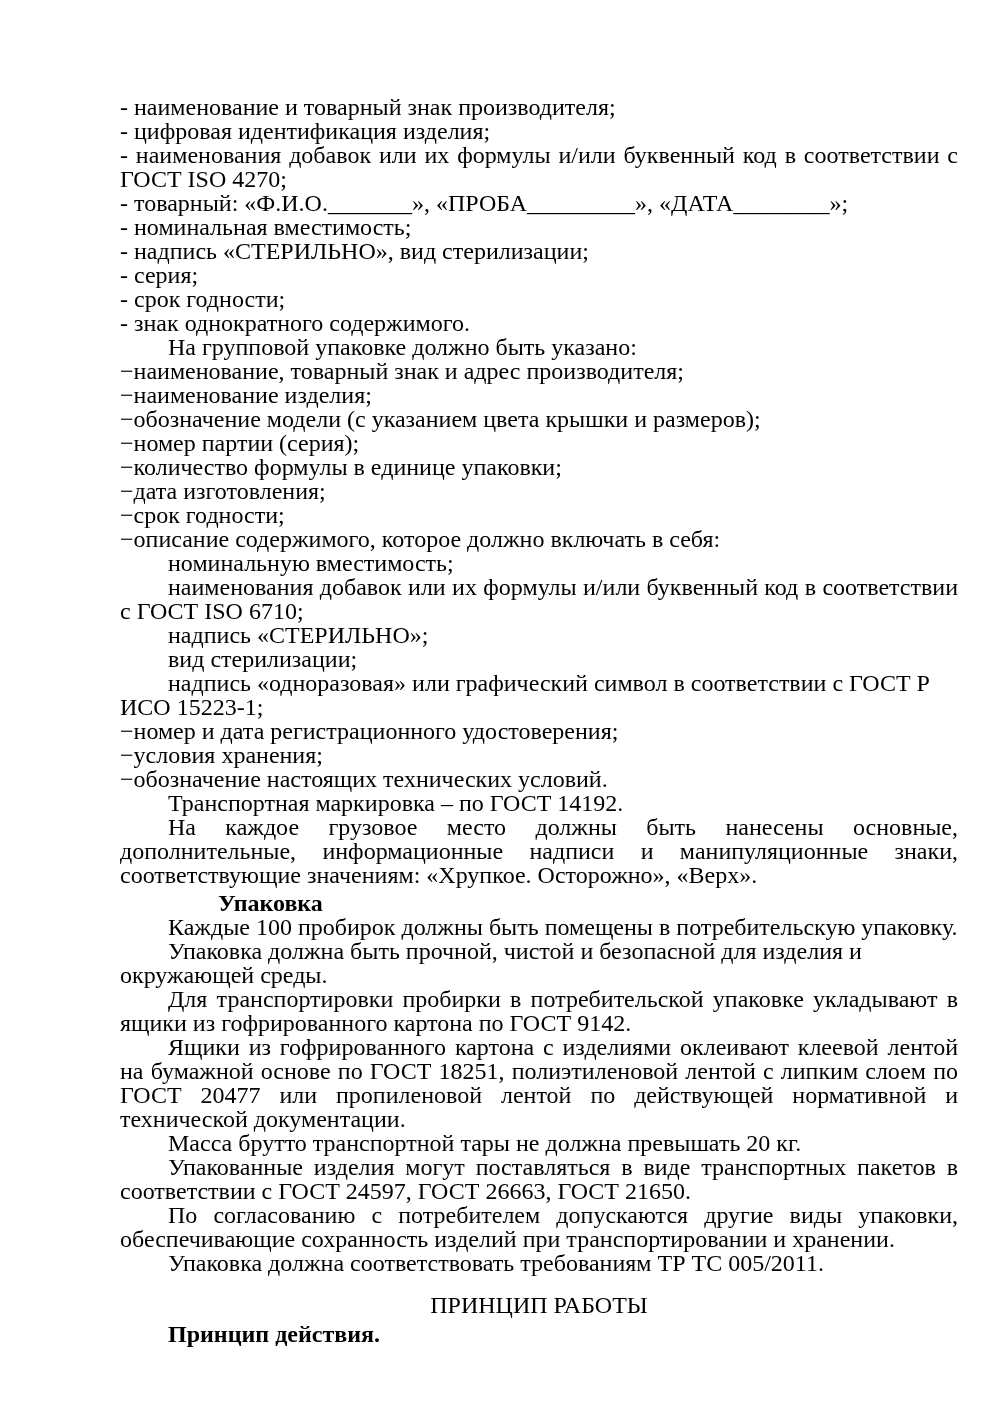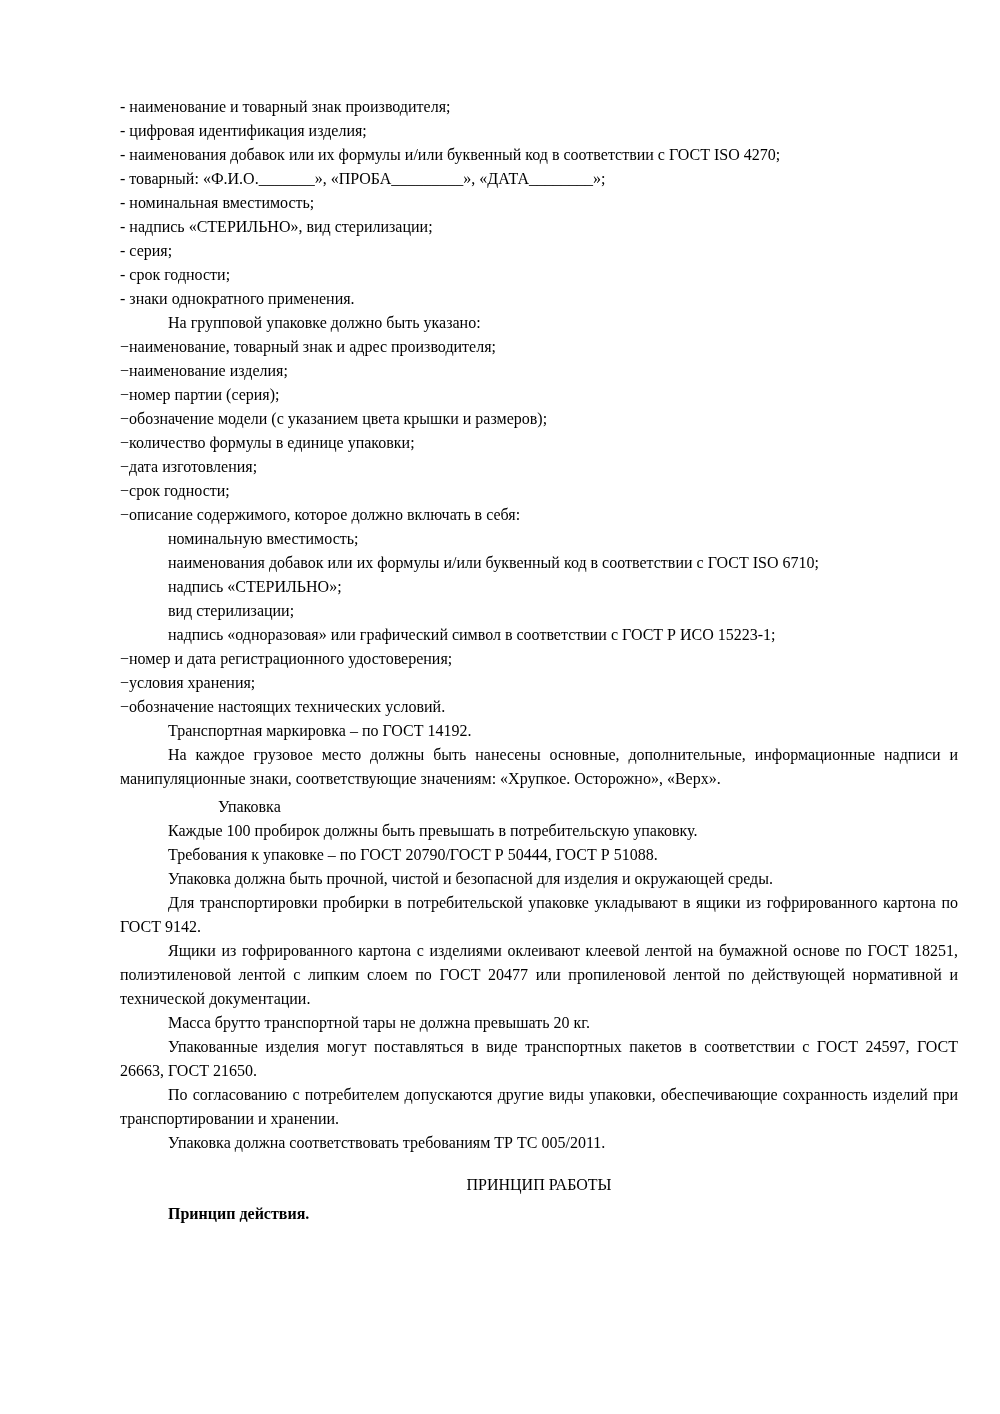--- a/index.html
+++ b/index.html
@@ -9,40 +9,40 @@
   }
   .page {
     position: relative;
     width: 1000px;
     height: 1414px;
     margin: 0 auto;
     background: #ffffff;
     box-sizing: border-box;
     padding: 95px 42px 40px 120px;
     font-family: "Liberation Serif", "DejaVu Serif", serif;
-    font-size: 16px;
+    font-size: 24px;
     line-height: 24px;
     color: #000000;
     overflow: hidden;
   }
   .page p {
     margin: 0;
     padding: 0;
   }
   .just {
     text-align: justify;
   }
   .ind {
     text-indent: 48px;
   }
   .bold {
     font-weight: bold;
   }
   .subheading {
-    font-weight: normal;
+    font-weight: bold;
     text-indent: 98px;
     margin-top: 4px !important;
   }
   .heading-centered {
     font-weight: normal;
     text-align: center;
     margin-top: 18px !important;
     margin-bottom: 5px !important;
   }
 </style>
@@ -52,43 +52,42 @@
 <div class="page">
   <div id="doc-body">
       <p>- наименование и товарный знак производителя;</p>
       <p>- цифровая идентификация изделия;</p>
       <p class="just">- наименования добавок или их формулы и/или буквенный код в соответствии с ГОСТ ISO 4270;</p>
       <p>- товарный: «Ф.И.О._______», «ПРОБА_________», «ДАТА________»;</p>
       <p>- номинальная вместимость;</p>
       <p>- надпись «СТЕРИЛЬНО», вид стерилизации;</p>
       <p>- серия;</p>
       <p>- срок годности;</p>
-      <p>- знаки однократного применения.</p>
+      <p>- знак однократного содержимого.</p>
       <p class="ind">На групповой упаковке должно быть указано:</p>
       <p>−наименование, товарный знак и адрес производителя;</p>
       <p>−наименование изделия;</p>
+      <p>−обозначение модели (с указанием цвета крышки и размеров);</p>
       <p>−номер партии (серия);</p>
-      <p>−обозначение модели (с указанием цвета крышки и размеров);</p>
       <p>−количество формулы в единице упаковки;</p>
       <p>−дата изготовления;</p>
       <p>−срок годности;</p>
       <p>−описание содержимого, которое должно включать в себя:</p>
       <p class="ind">номинальную вместимость;</p>
       <p class="ind just">наименования добавок или их формулы и/или буквенный код в соответствии с ГОСТ ISO 6710;</p>
       <p class="ind">надпись «СТЕРИЛЬНО»;</p>
       <p class="ind">вид стерилизации;</p>
       <p class="ind">надпись «одноразовая» или графический символ в соответствии с ГОСТ Р ИСО 15223-1;</p>
       <p>−номер и дата регистрационного удостоверения;</p>
       <p>−условия хранения;</p>
       <p>−обозначение настоящих технических условий.</p>
       <p class="ind">Транспортная маркировка – по ГОСТ 14192.</p>
       <p class="ind just">На каждое грузовое место должны быть нанесены основные, дополнительные, информационные надписи и манипуляционные знаки, соответствующие значениям: «Хрупкое. Осторожно», «Верх».</p>
       <p class="subheading">Упаковка</p>
-      <p class="ind">Каждые 100 пробирок должны быть превышать в потребительскую упаковку.</p>
-      <p class="ind">Требования к упаковке – по ГОСТ 20790/ГОСТ Р 50444, ГОСТ Р 51088.</p>
+      <p class="ind">Каждые 100 пробирок должны быть помещены в потребительскую упаковку.</p>
       <p class="ind">Упаковка должна быть прочной, чистой и безопасной для изделия и окружающей среды.</p>
       <p class="ind just">Для транспортировки пробирки в потребительской упаковке укладывают в ящики из гофрированного картона по ГОСТ 9142.</p>
       <p class="ind just">Ящики из гофрированного картона с изделиями оклеивают клеевой лентой на бумажной основе по ГОСТ 18251, полиэтиленовой лентой с липким слоем по ГОСТ 20477 или пропиленовой лентой по действующей нормативной и технической документации.</p>
       <p class="ind">Масса брутто транспортной тары не должна превышать 20 кг.</p>
       <p class="ind just">Упакованные изделия могут поставляться в виде транспортных пакетов в соответствии с ГОСТ 24597, ГОСТ 26663, ГОСТ 21650.</p>
       <p class="ind just">По согласованию с потребителем допускаются другие виды упаковки, обеспечивающие сохранность изделий при транспортировании и хранении.</p>
       <p class="ind">Упаковка должна соответствовать требованиям ТР ТС 005/2011.</p>
       <p class="heading-centered">ПРИНЦИП РАБОТЫ</p>
       <p class="ind bold">Принцип действия.</p>
     </div>

